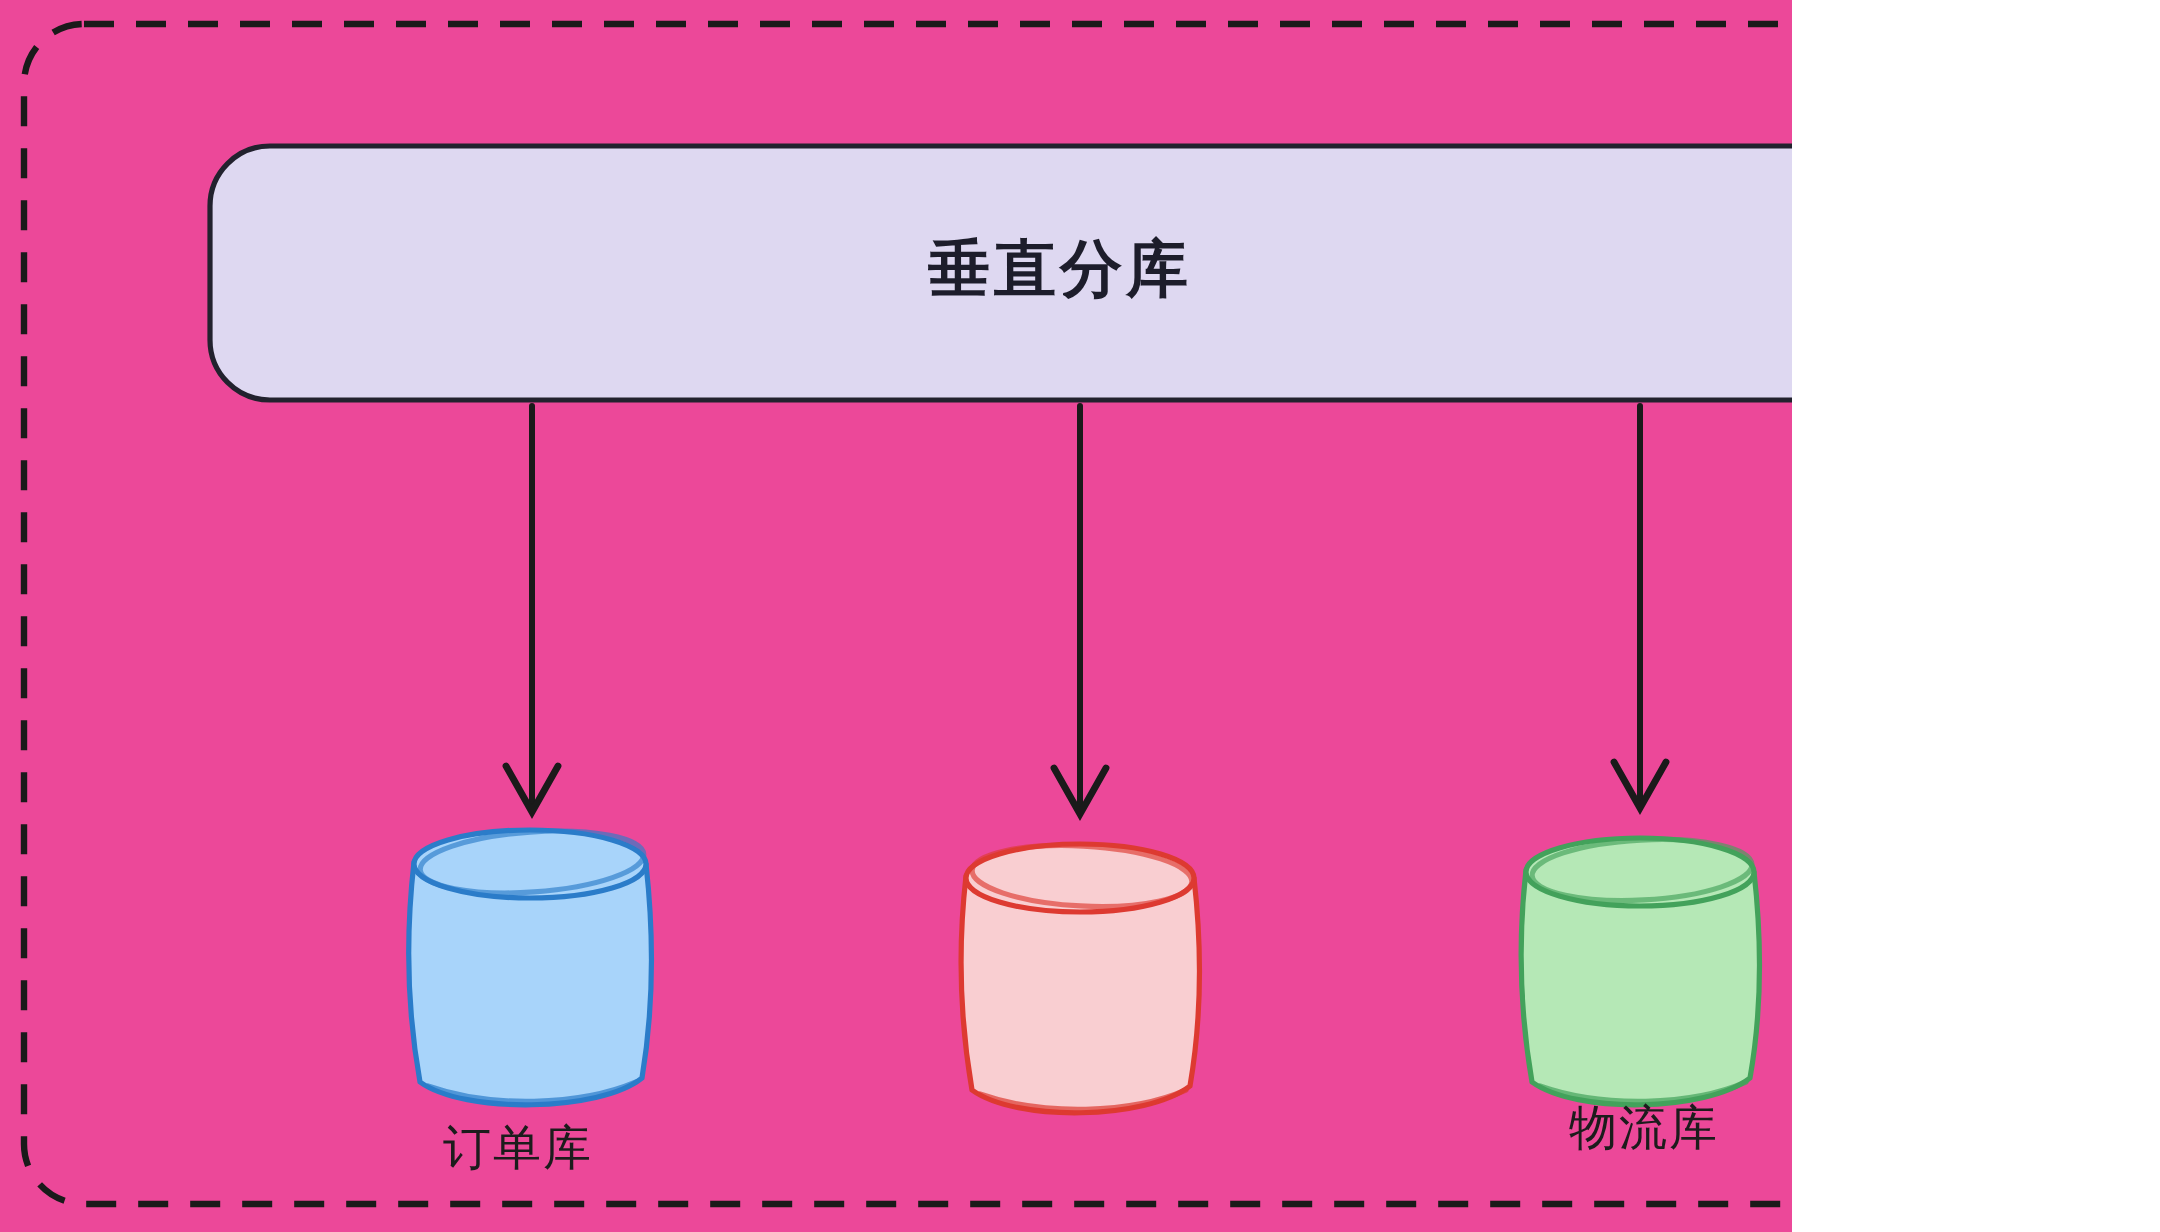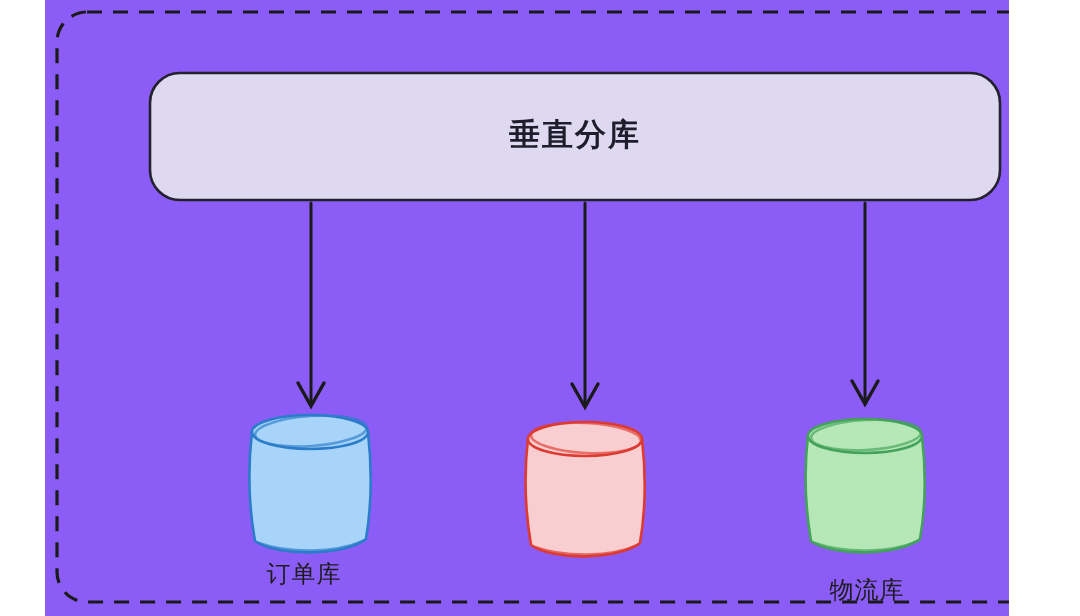--- a/index.html
+++ b/index.html
@@ -3,25 +3,24 @@
 <meta charset="utf-8">
 <style>
   html, body {
     margin: 0;
     padding: 0;
     background: #ffffff;
     font-family: "Liberation Sans", "DejaVu Sans", sans-serif;
   }
   .canvas {
     position: relative;
-    width: 964px;
+    width: 896px;
     height: 616px;
-    background: #8b5cf6;
+    background: #ec4899;
     overflow: hidden;
-    margin-left: 45px;
   }
   .diagram-svg {
     position: absolute;
     left: 0;
     top: 0;
     width: 1080px;
     height: 616px;
   }
   .title-box-label {
     position: absolute;
@@ -43,21 +42,21 @@
     width: 200px;
     text-align: center;
     font-size: 24px;
     font-weight: 500;
     color: #1c1c1c;
     letter-spacing: 1px;
     pointer-events: none;
   }
   .db-label.order    { left: 159px; top: 558px; }
   .db-label.inventory{ left: 423px; top: 556px; }
-  .db-label.logistics{ left: 722px; top: 574px; }
+  .db-label.logistics{ left: 722px; top: 548px; }
 </style>
 </head>
 <body>
 
 <div class="canvas">
 
   <svg class="diagram-svg" viewBox="0 0 1080 616">
 
     <rect x="12" y="12" width="1056" height="590" rx="30" ry="30" fill="none" stroke-width="3.2" stroke-dasharray="15 11" stroke="#1a1a1a"></rect>
 

